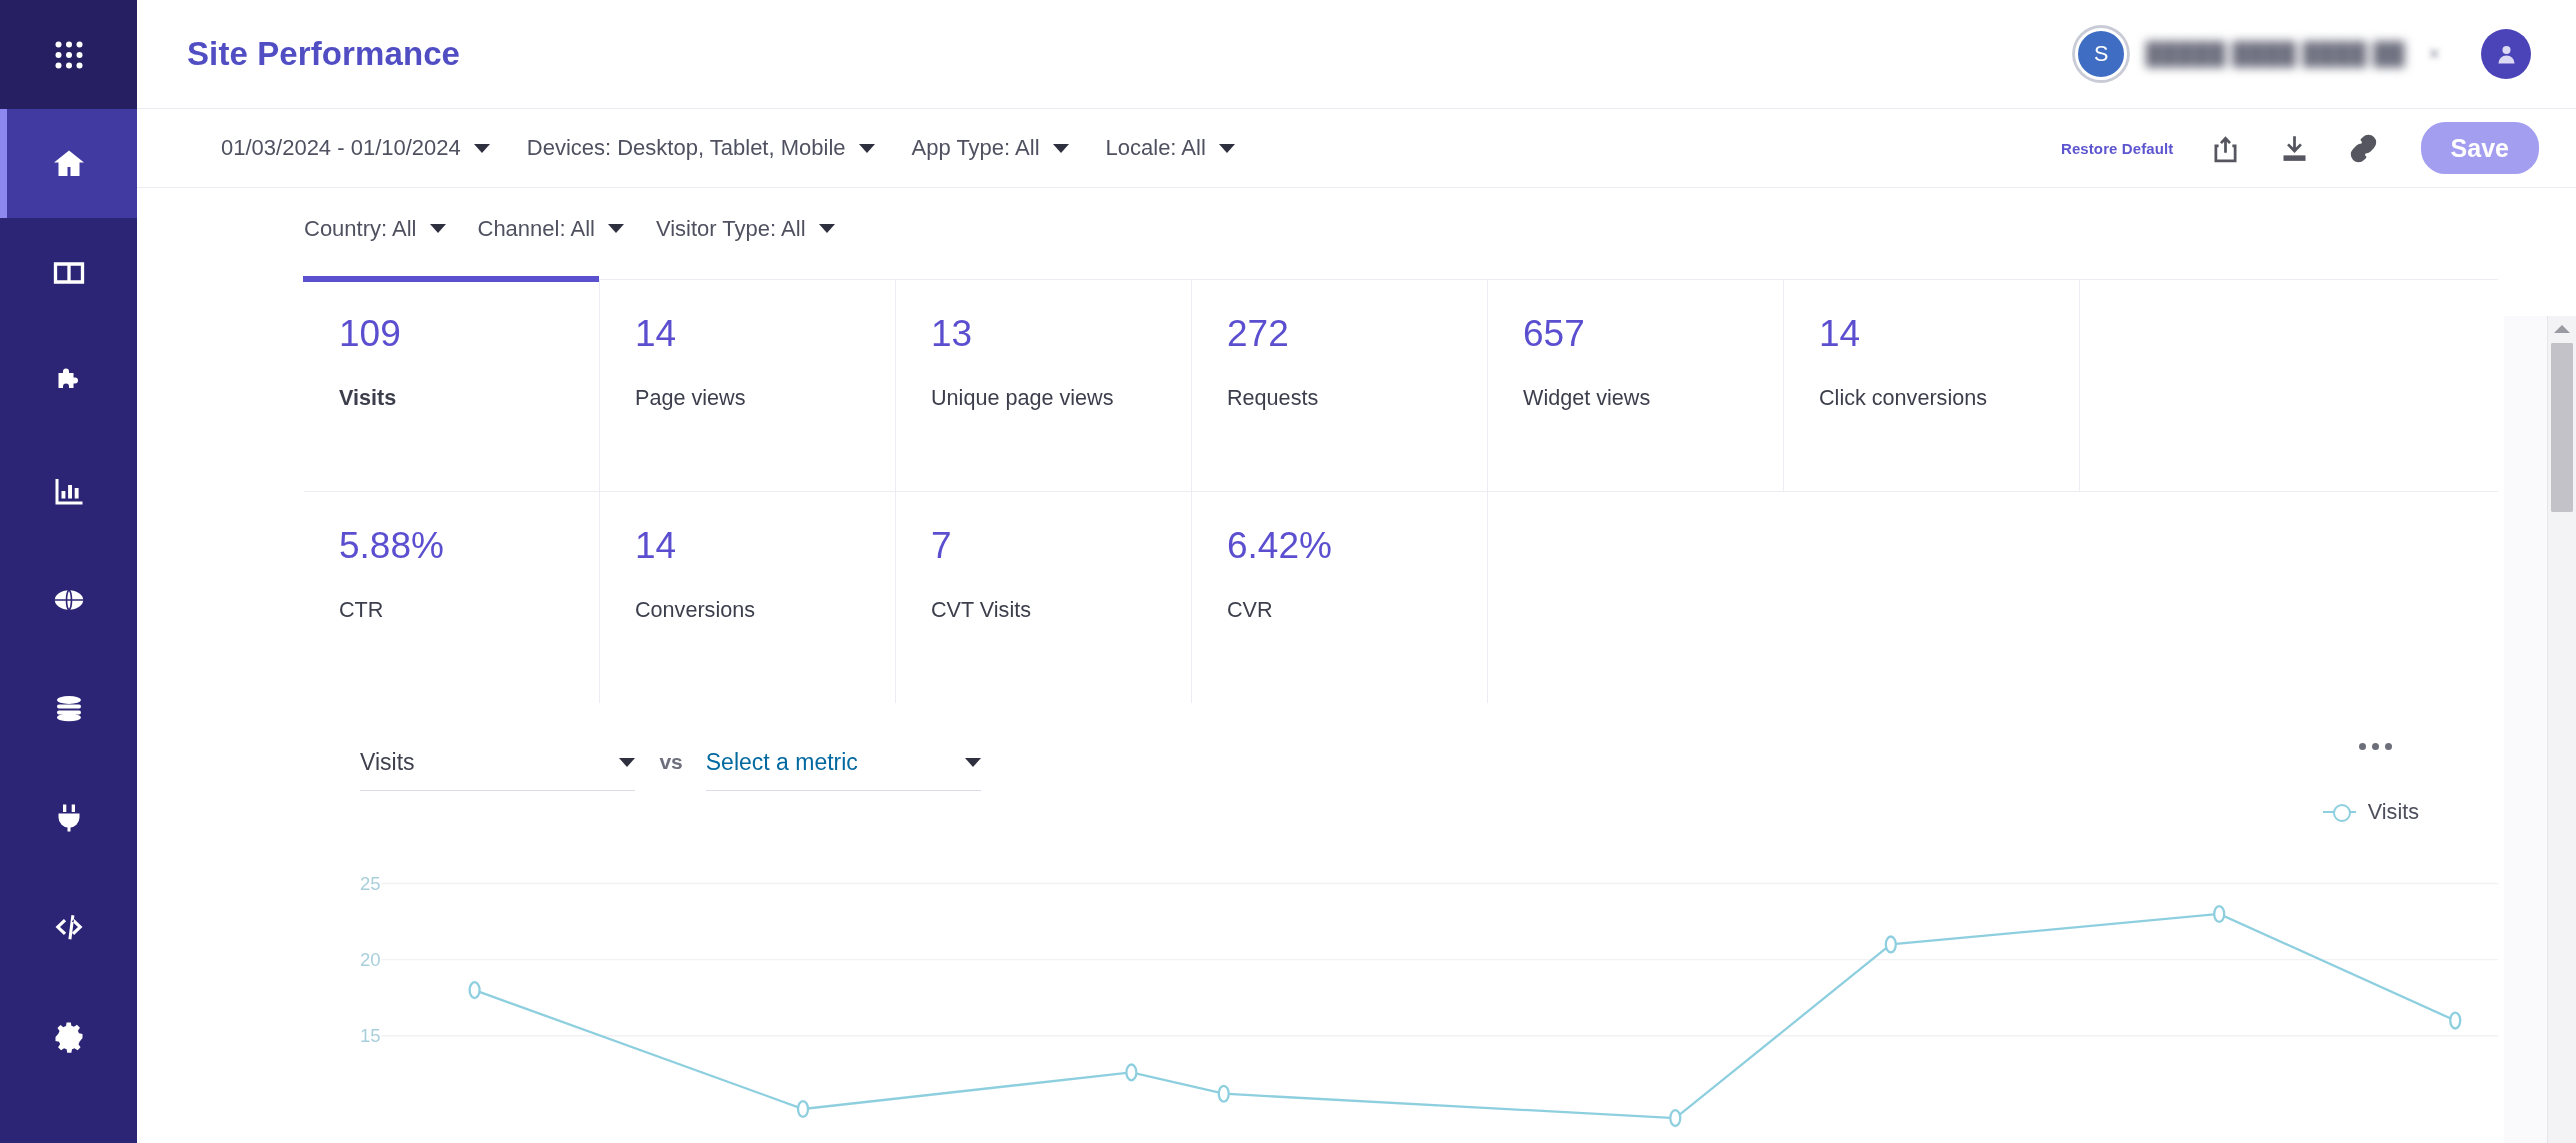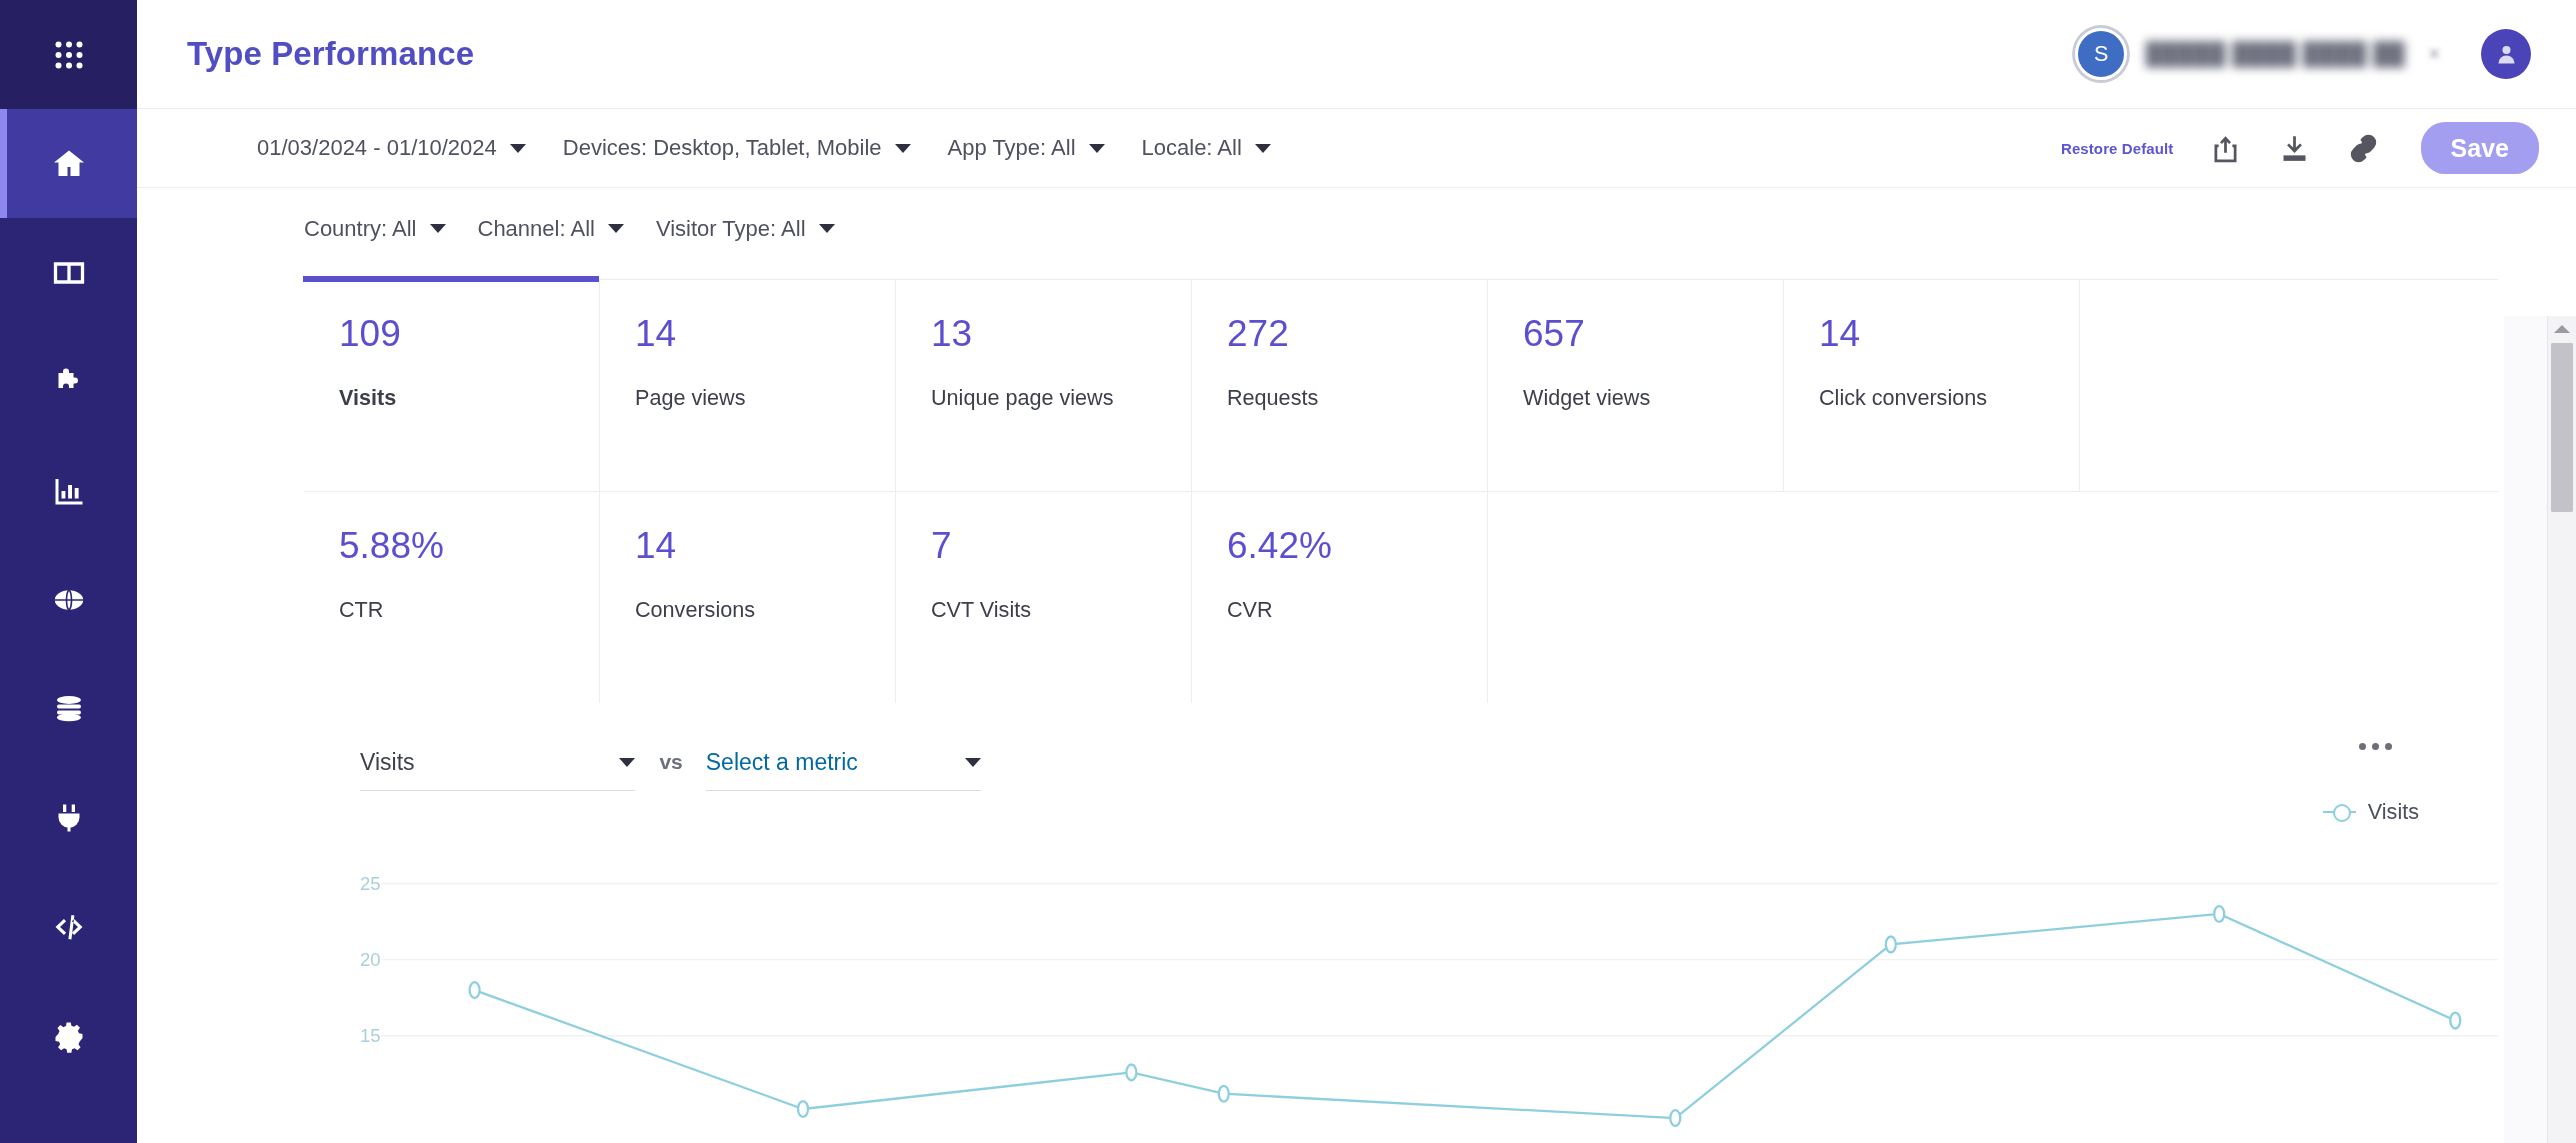--- a/index.html
+++ b/index.html
@@ -68,21 +68,21 @@
     width: 50px; height: 50px; border-radius: 50%;
     background: #4b43b8; display: flex; align-items: center; justify-content: center;
     margin-left: 21.6px;
   }
   .user-btn svg { width: 27px; height: 27px; fill: #dcd9f5; }
 
   
   .filterbar {
     height: 79px; width: 100%;
     display: flex; align-items: center;
-    padding: 0 37px 0 120px;
+    padding: 0 37px 0 84px;
     border-bottom: 0.7px solid #ececf3;
     background: #fff;
   }
   .fb-item {
     display: flex; align-items: center; gap: 13px;
     font-size: 22px; color: #4f5160;
     margin-right: 37px;
     white-space: nowrap;
   }
   .chev {
@@ -310,21 +310,21 @@
         <svg viewBox="0 0 24 24">
             <path d="M12 8.3a3.7 3.7 0 1 0 0 7.4 3.7 3.7 0 0 0 0-7.4zm9 5.1v-2.8l-2.4-.4a6.9 6.9 0 0 0-.7-1.7l1.4-2-2-2-2 1.4a6.9 6.9 0 0 0-1.7-.7L13.2 3h-2.8l-.4 2.4a6.9 6.9 0 0 0-1.7.7l-2-1.4-2 2 1.4 2a6.9 6.9 0 0 0-.7 1.7L3 12.6v2.8l2.4.4c.16.6.4 1.17.7 1.7l-1.4 2 2 2 2-1.4c.53.3 1.1.54 1.7.7l.4 2.4h2.8l.4-2.4c.6-.16 1.17-.4 1.7-.7l2 1.4 2-2-1.4-2c.3-.53.54-1.1.7-1.7z"></path>
           </svg>
       </span>
     </div>
   </nav>
 
   <div class="main">
 
     <header class="topbar">
-      <div class="page-title">Type Performance</div>
+      <div class="page-title">Site Performance</div>
       <div class="topbar-right">
         <div class="acct-avatar">S</div>
         <div class="acct-name">█████ ████ ████ ██</div>
         <div class="acct-close">×</div>
         <div class="user-btn">
           <svg viewBox="0 0 24 24">
               <circle cx="12" cy="8" r="3.6"></circle>
               <path d="M4.8 20a7.2 7.2 0 0 1 14.4 0z"></path>
             </svg>
         </div>

